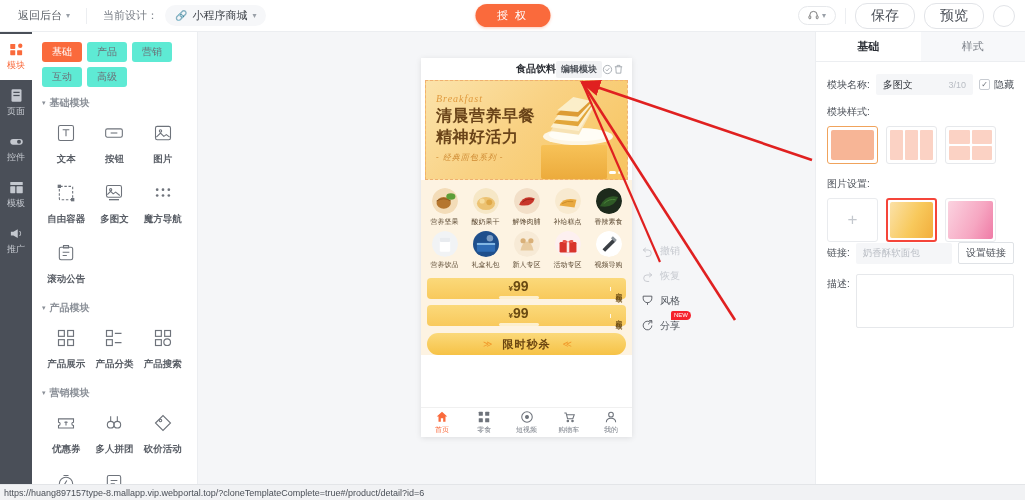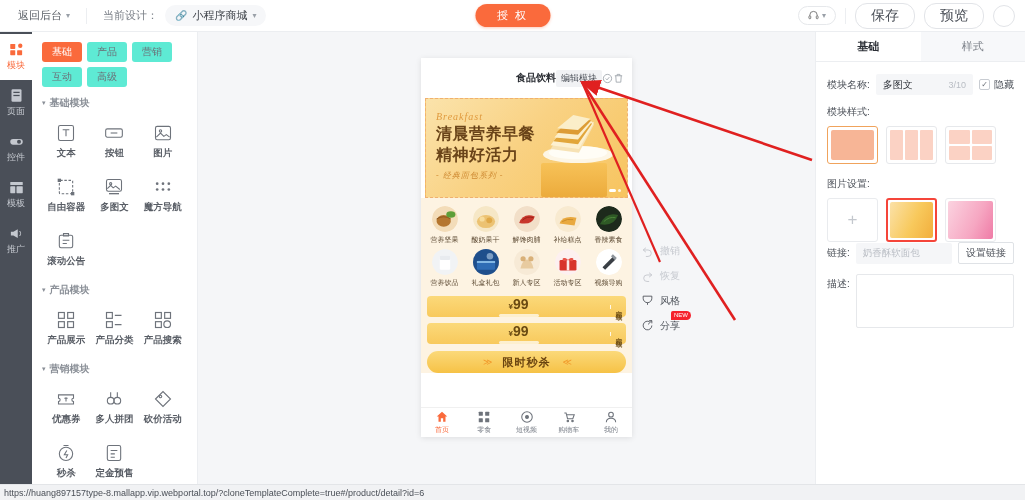--- a/index.html
+++ b/index.html
@@ -77,43 +77,43 @@
     background: #5eead4; color: #6b7078; cursor: pointer;
   }
   .mp-tab.active { background: #fa6a3c; color: #fff; }
   .mp-group { padding: 9px 10px 0 10px; font-weight: bold; }
   .mp-gtitle {
     font-size: 10px; color: #8a8f97; display: flex; align-items: center; gap: 4px;
     margin-bottom: 4px; cursor: pointer;
   }
   .mp-grid { display: grid; grid-template-columns: repeat(3, 1fr); row-gap: 2px; }
   .mp-cell {
-    display: flex; flex-direction: column; align-items: center; gap: 4px;
+    display: flex; flex-direction: column; align-items: center; gap: 10px;
     padding: 9px 0 6px; cursor: pointer;
   }
   .mp-ico { width: 20px; height: 20px; color: #6e737b; }
   .mp-lbl { font-size: 9.5px; color: #585d65; white-space: nowrap; }
 
   
   .canvas {
     position: absolute; left: 198px; top: 32px; width: 617px; height: 452px;
     background: #f5f6f8;
   }
   .phone {
     position: absolute; left: 223px; top: 26px; width: 211px; height: 379px;
     background: #fff; box-shadow: 0 1px 6px rgba(0,0,0,.10);
   }
   .ph-head {
-    height: 40px; display: flex; align-items: center; justify-content: flex-end;
+    height: 22px; display: flex; align-items: center; justify-content: flex-end;
     padding-right: 8px; position: relative;
   }
   .ph-title { font-size: 10px; color: #2a2d33; font-weight: bold; }
   .ph-editlbl {
     font-size: 9px; color: #4a4f57; background: #f1f2f4;
-    padding: 2px 5px; border-radius: 2px; cursor: pointer;
+    padding: 2px 5px; border-radius: 2px; cursor: pointer; font-weight: bold;
   }
   .ph-icn { width: 11px; height: 11px; color: #9aa0a8; cursor: pointer; }
 
   .ph-banner {
     position: relative; height: 100px; margin: 0 4px;
     border: 1px dashed #f0b070; overflow: hidden;
     background: linear-gradient(135deg,#fbe3ab 0%,#f9d284 45%,#f7c45f 100%);
   }
   .bn-text { position: absolute; left: 10px; top: 12px; }
   .bn-en {

